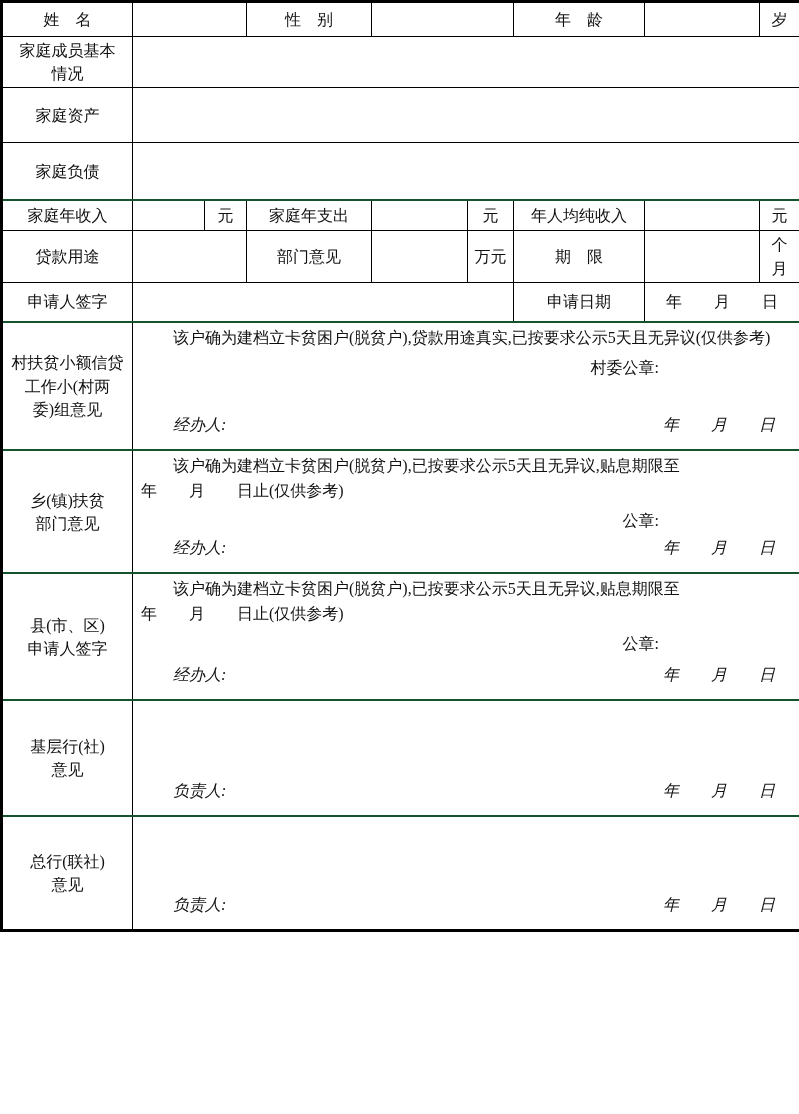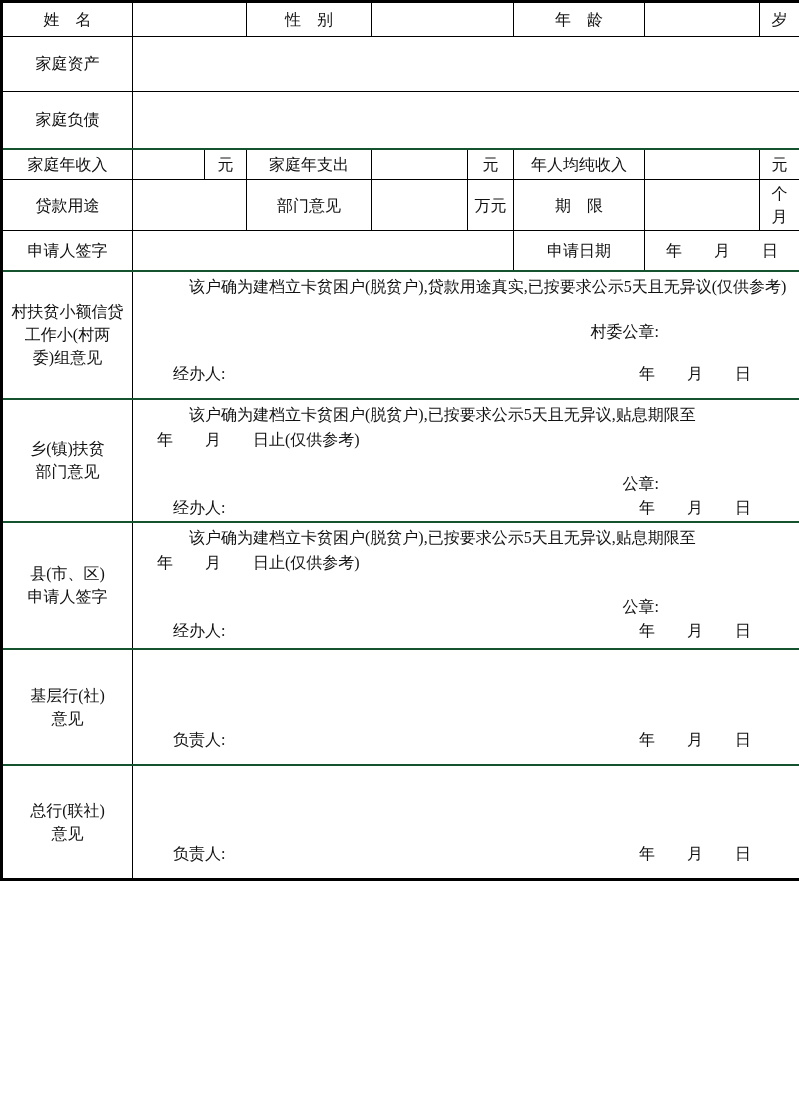--- a/index.html
+++ b/index.html
@@ -37,34 +37,34 @@
   .h-s3 { height: 125px; }
   .h-s4 { height: 112px; }
   .h-s5 { height: 114px; }
   .h-s6 { height: 112px; }
   .op-body {
     white-space: pre-wrap;
     text-indent: 2em;
     padding: 3px 12px 0 8px;
     font-size: 16px;
     line-height: 1.55;
-    margin-left: 16px;
   }
   .op-seal {
     text-align: right;
     padding-right: 140px;
-    margin-top: 20px;
+    margin-top: 5px;
     font-size: 16px;
   }
   .op-spacer { flex: 1; }
   .op-footer {
     display: flex;
     justify-content: space-between;
-    padding: 0 48px 13px 40px;
-    font-size: 16px;
+    padding: 0 24px 13px 40px;
+    font-size: 16px;
+    font-style: italic;
   }
   .date-blank { white-space: pre; }
 </style>
 </head>
 <body>
 
 <table class="form">
   <colgroup>
     <col style="width:131px">
       <col style="width:72px">
@@ -83,20 +83,25 @@
     <td colspan="2"></td>
     <td class="lab">性　别</td>
     <td colspan="2"></td>
     <td class="lab">年　龄</td>
     <td></td>
     <td>岁</td>
   </tr>
 
 
 
+  <tr style="height:50px">
+    <td class="lab">家庭成员基本
+情况</td>
+    <td colspan="8"></td>
+  </tr>
 
   <tr style="height:55px">
     <td class="lab">家庭资产</td>
     <td colspan="8"></td>
   </tr>
 
   <tr style="height:57px">
     <td class="lab">家庭负债</td>
     <td colspan="8"></td>
   </tr>

